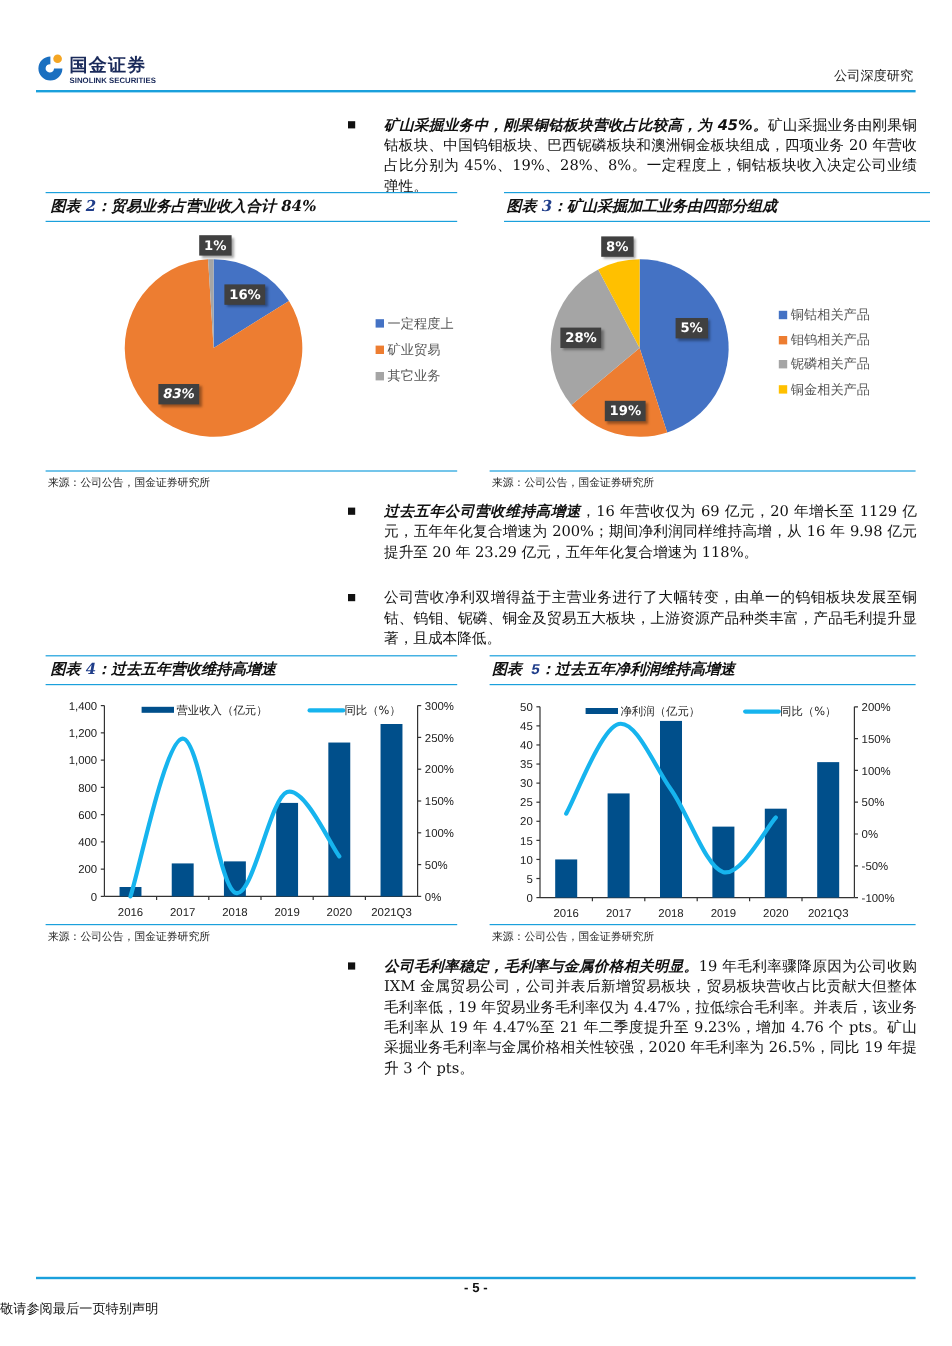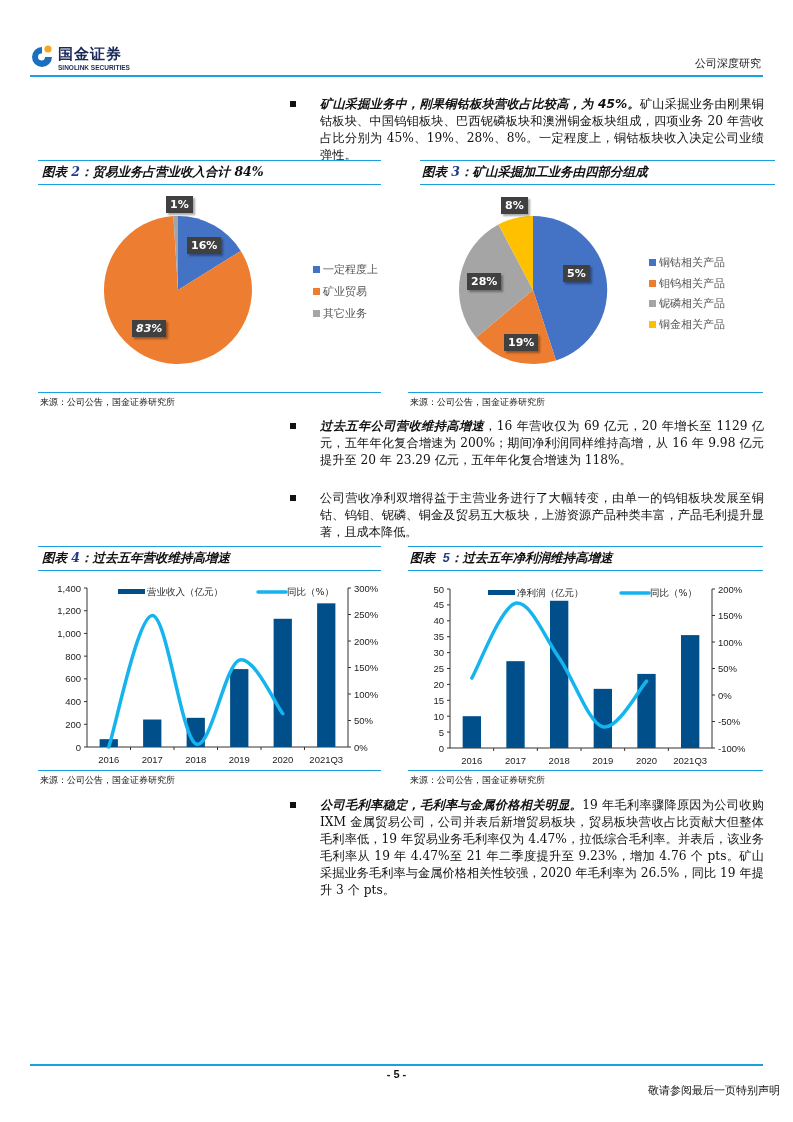--- a/index.html
+++ b/index.html
@@ -19,21 +19,21 @@
   .fig-title { font-size: 12.5px; font-weight: bold; font-style: italic; color: #111; font-family: "DejaVu Serif", serif; }
   .fig-title .num { color: #1f3d8a; }
   .source { font-size: 9px; color: #222; font-family: "DejaVu Serif", serif; }
   .pie-label { position: absolute; background: #404040; color: #fff; font-size: 11px; font-weight: bold;
                padding: 2px 4px; box-shadow: 2px 2px 2px rgba(0,0,0,0.35); font-family: "DejaVu Sans", sans-serif; }
   .legend-item { position: absolute; font-size: 11px; color: #555; display: flex; align-items: center; font-family: "DejaVu Sans", sans-serif; }
   .legend-item .sw { width: 7px; height: 7px; margin-right: 3px; }
   .axis-lbl { font-size: 9.5px; fill: #222; font-family: "Liberation Sans", sans-serif; }
   .leg-lbl { font-size: 9.5px; fill: #222; font-family: "DejaVu Sans", sans-serif; }
   .footer-num { left: 0; width: 793px; top: 1068px; text-align: center; font-size: 11px; font-weight: bold; font-family: "Liberation Sans", sans-serif; }
-  .footer-note { left: 0; width: 780px; top: 1083px; text-align: right; font-size: 11px; font-family: "DejaVu Serif", serif; }
+  .footer-note { left: 0; width: 780px; top: 1083px; text-align: left; font-size: 11px; font-family: "DejaVu Serif", serif; }
 </style>
 </head>
 <body>
 
 <svg class="abs logo-mark" viewBox="0 0 22 26">
   <path d="M11 3 A10 10 0 1 0 21 13 L14 13 A3.5 3.5 0 1 1 11 9.5 Z" fill="#1a6fc0"></path>
   <circle cx="17" cy="5" r="3.6" fill="#f5a623"></circle>
 </svg>
 <div class="abs logo-cn">国金证券</div>
 <div class="abs logo-en">SINOLINK SECURITIES</div>

